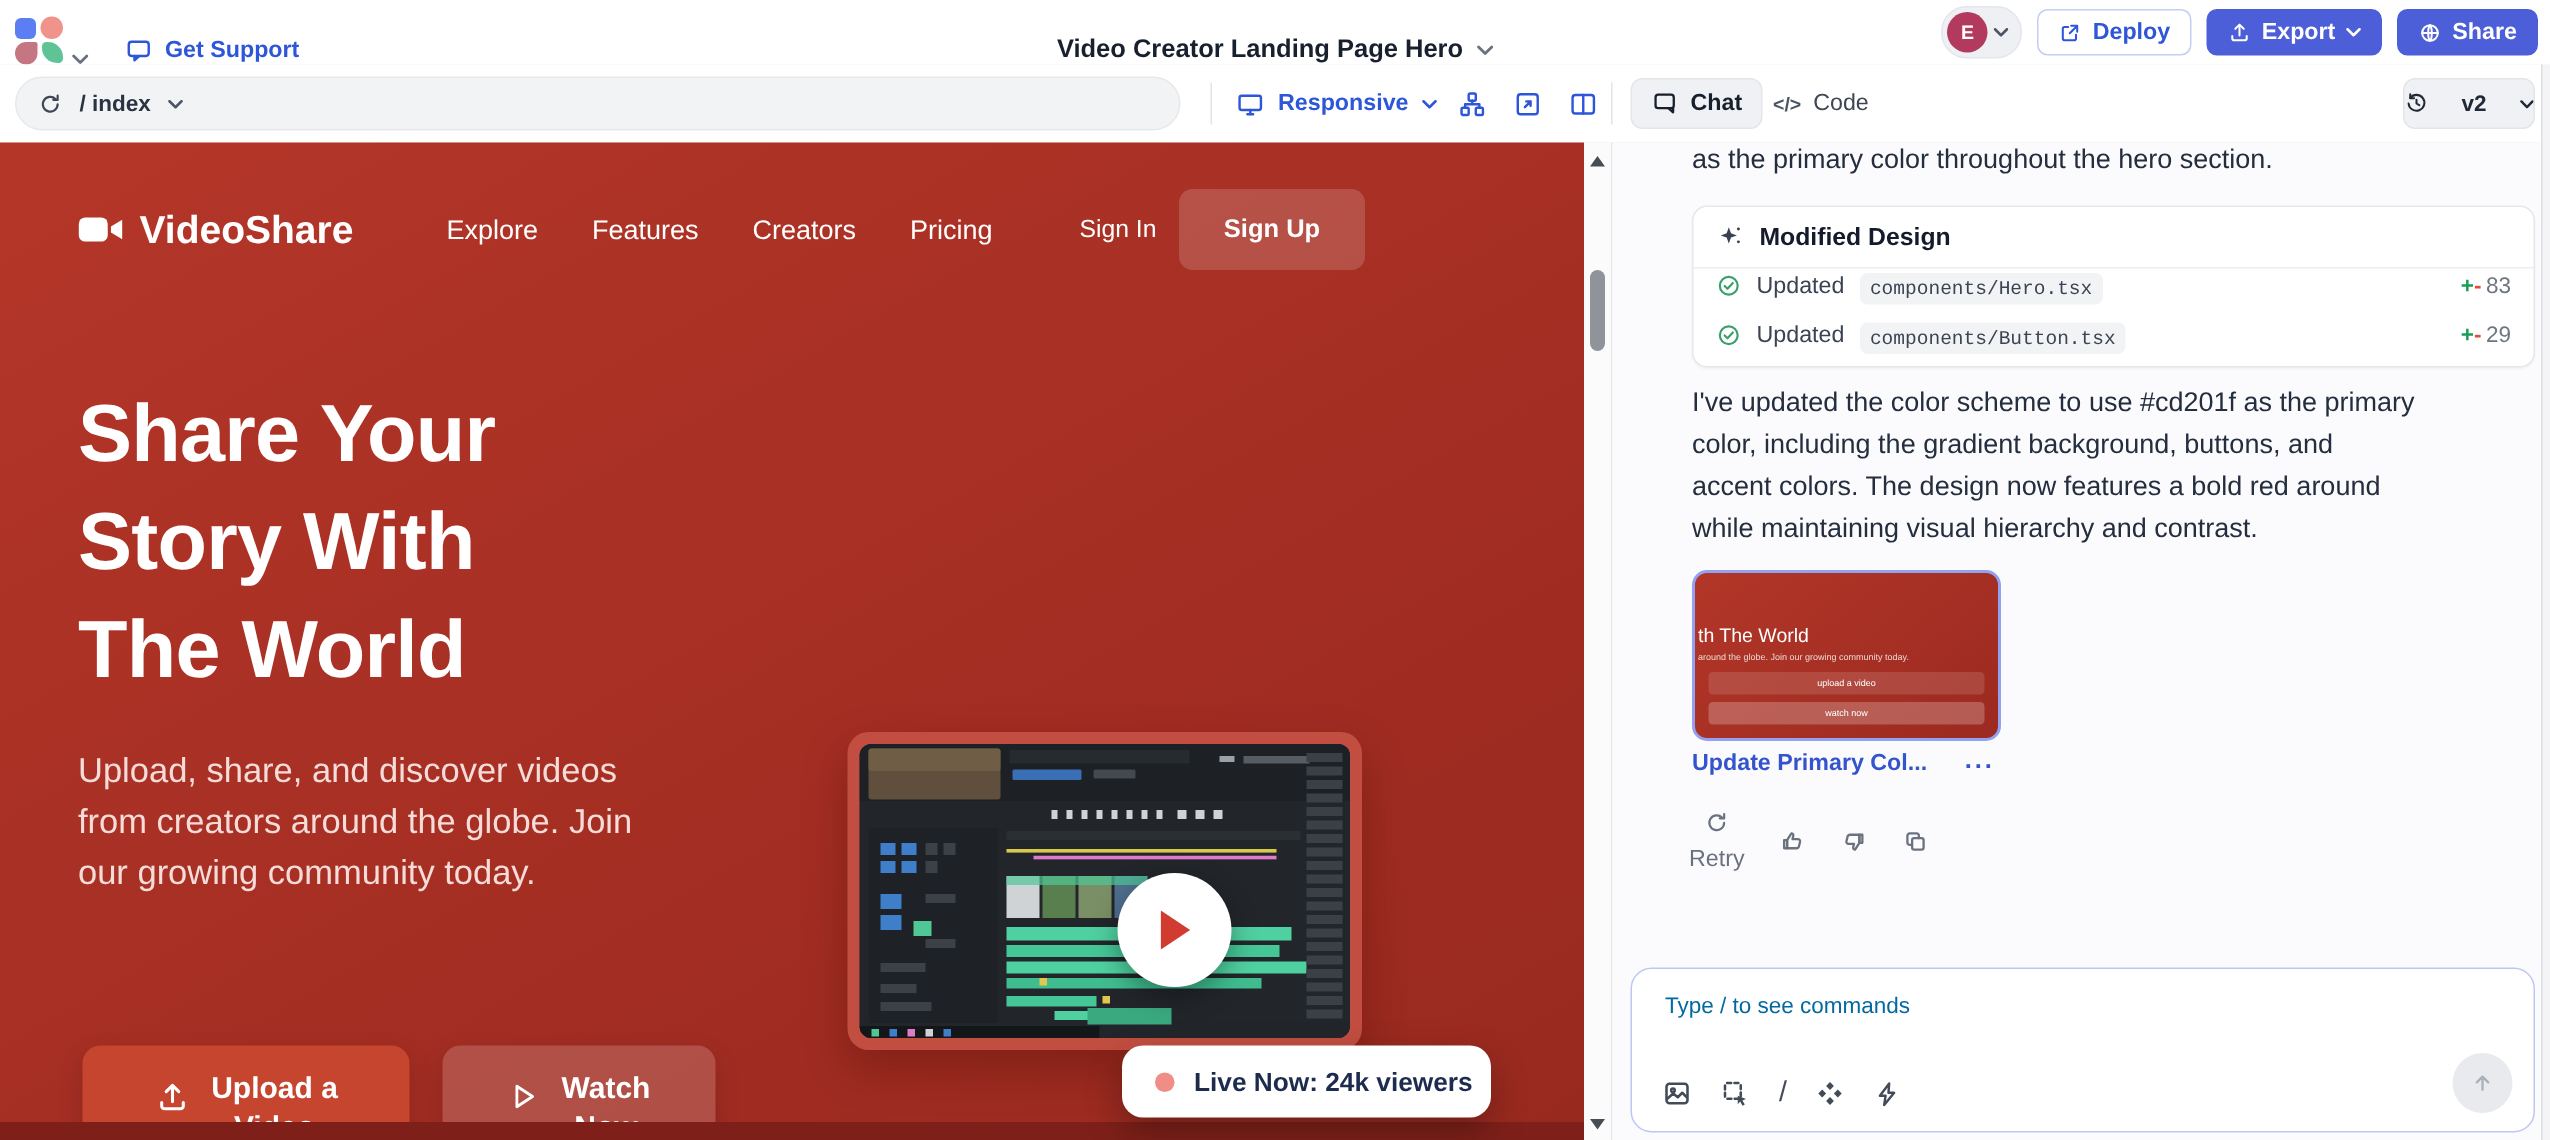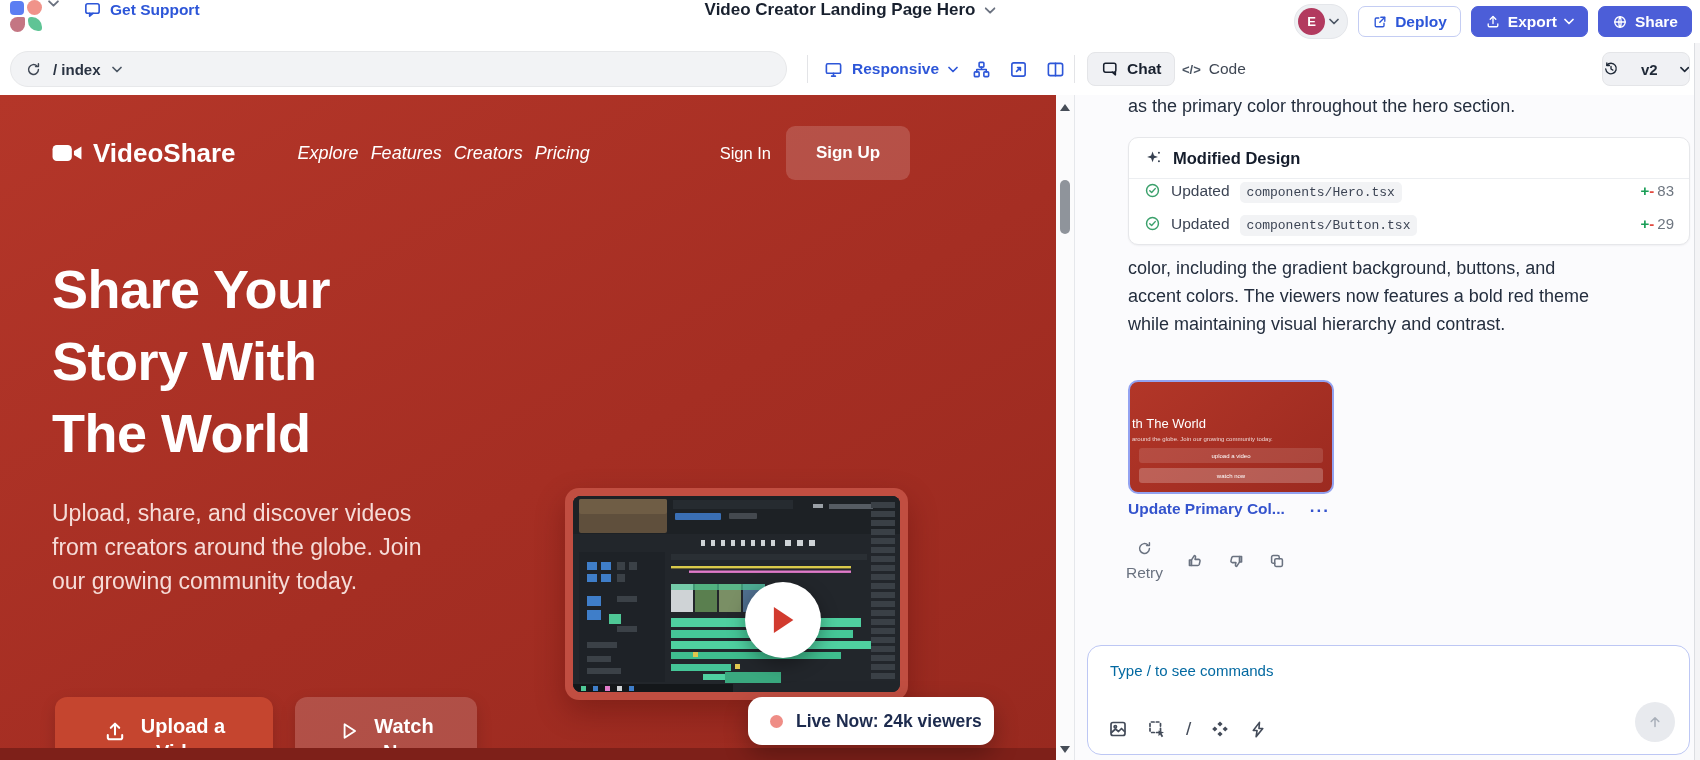--- a/index.html
+++ b/index.html
@@ -3,21 +3,21 @@
 <meta charset="utf-8">
 <style>
   html,body{margin:0;padding:0;background:#fff;}
   .app{position:relative;width:1700px;height:760px;overflow:hidden;
        font-family:"Liberation Sans",sans-serif;background:#fff;}
   svg{display:block;}
   .ic{stroke:currentColor;fill:none;stroke-width:1.7;stroke-linecap:round;stroke-linejoin:round;}
 
   
   .topbar{position:absolute;left:0;top:0;width:1700px;height:43px;background:#fff;
-          border-bottom:1px solid #e9eaec;display:flex;align-items:flex-start;}
+          border-bottom:1px solid #e9eaec;display:flex;align-items:flex-end;}
   .logo{width:32px;height:32px;margin-left:10px;position:relative;flex:none;}
   .lg-a{position:absolute;left:0;top:1px;width:14px;height:14px;border-radius:4px;background:#5b7ef2;}
   .lg-b{position:absolute;right:0;top:0;width:15px;height:15px;border-radius:50%;background:#f0938a;}
   .lg-c{position:absolute;left:0;bottom:0;width:15px;height:15px;border-radius:50% 10% 50% 50%;background:#c47683;}
   .lg-d{position:absolute;right:0;bottom:1px;width:14px;height:14px;border-radius:3px 10px 3px 10px;background:#5fc495;}
   .lgchev{margin-left:6px;color:#6b7280;}
   .support{display:flex;align-items:center;gap:8px;color:#2d56d8;font-weight:700;font-size:15.5px;
            margin-left:24px;cursor:pointer;}
   .tb-title{position:absolute;left:50%;transform:translateX(-50%);display:flex;align-items:center;gap:9px;
             font-weight:700;font-size:17px;color:#18202e;cursor:pointer;}
@@ -53,21 +53,21 @@
   .tabcode .glyph{font-size:13px;font-weight:700;color:#4b5563;}
   .version{position:absolute;left:1602px;top:9px;width:88px;height:34px;border-radius:8px;background:#f0f1f4;
            border:1px solid #e4e5e8;display:flex;align-items:center;justify-content:center;gap:22px;
            font-size:15px;font-weight:700;color:#1f2937;box-sizing:border-box;cursor:pointer;}
 
   
   .preview{position:absolute;left:0;top:95px;width:1056px;height:665px;overflow:hidden;
            background:linear-gradient(150deg,#b43629 0%,#a52e23 55%,#98291f 100%);}
   .pnav{position:absolute;left:52px;top:30px;width:858px;height:56px;display:flex;align-items:center;}
   .brand{display:flex;align-items:center;gap:11px;color:#fff;font-size:26px;font-weight:700;cursor:pointer;}
-  .plinks{display:flex;gap:12px;margin-left:62px;font-size:18px;color:#fff;font-style:italic;}
+  .plinks{display:flex;gap:36px;margin-left:62px;font-size:18px;color:#fff;}
   .plink{cursor:pointer;}
   .signin{margin-left:auto;font-size:16.5px;color:#fff;cursor:pointer;}
   .signup{margin-left:15px;width:124px;height:54px;border-radius:9px;background:rgba(255,255,255,.16);
           display:flex;align-items:center;justify-content:center;font-size:17px;font-weight:700;
           color:#fff;cursor:pointer;}
   .h1{position:absolute;left:52px;top:158px;font-size:54px;line-height:72px;font-weight:800;
       color:#fff;letter-spacing:-.5px;}
   .hp{position:absolute;left:52px;top:401px;font-size:23px;line-height:34px;color:#f6dcd8;}
   .pbtn{position:absolute;top:602px;height:120px;border-radius:12px;display:flex;align-items:flex-start;
         justify-content:center;gap:14px;padding-top:16px;box-sizing:border-box;color:#fff;font-weight:700;
@@ -504,22 +504,23 @@
         <span class="chip">components/Button.tsx</span>
         <span class="counts">
           <span class="plus">+</span>
             <span class="minus">-</span>
             <span>29</span>
         </span>
       </div>
     </div>
 
     <div class="msg">
+      <div>I've updated the color scheme to use #cd201f as the primary</div>
       <div>color, including the gradient background, buttons, and</div>
-      <div>accent colors. The viewers now features a bold red theme</div>
+      <div>accent colors. The design now features a bold red around</div>
       <div>while maintaining visual hierarchy and contrast.</div>
     </div>
 
     <div class="thumb">
       <div class="th-head">th The World</div>
       <div class="th-sub">around the globe. Join our growing community today.</div>
       <div class="th-bar th-bar1">upload a video</div>
       <div class="th-bar th-bar2">watch now</div>
     </div>
 

